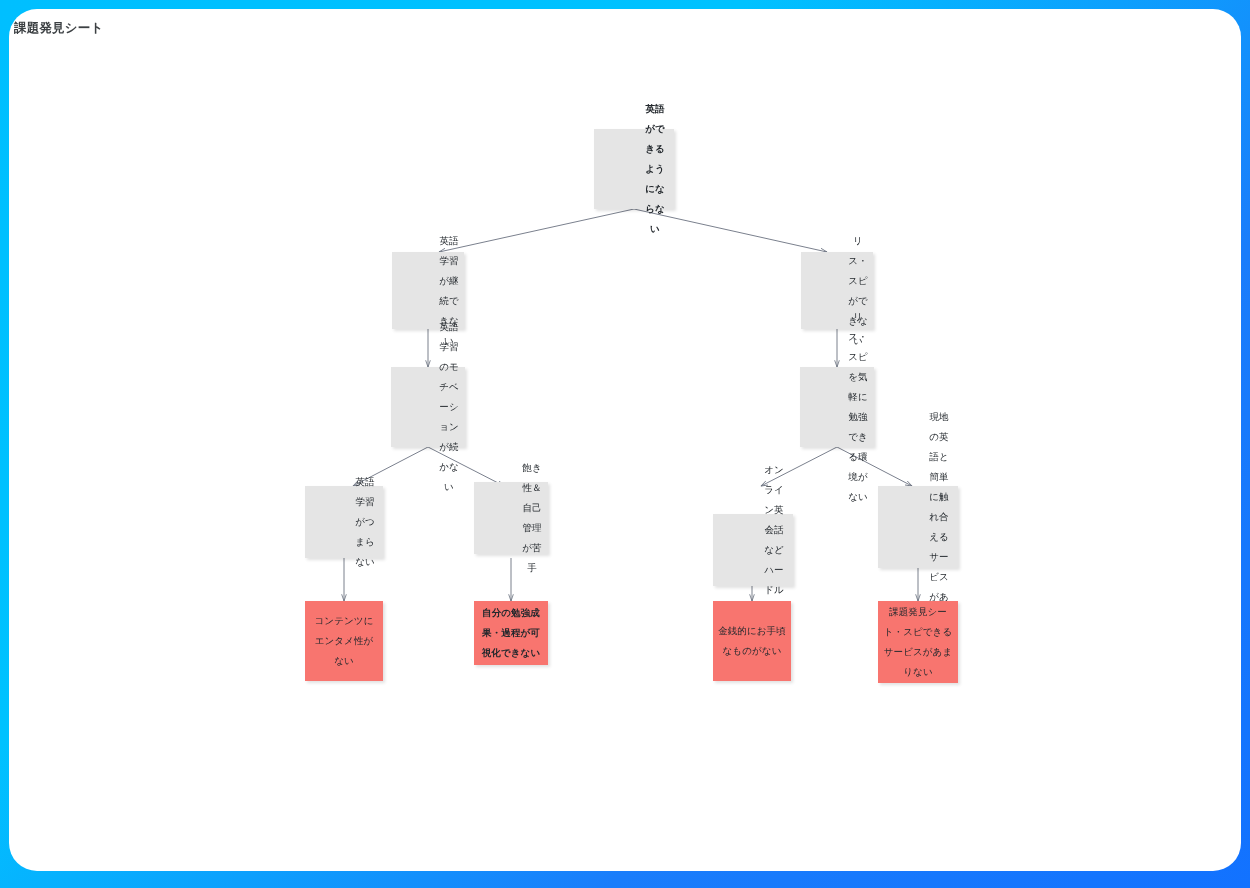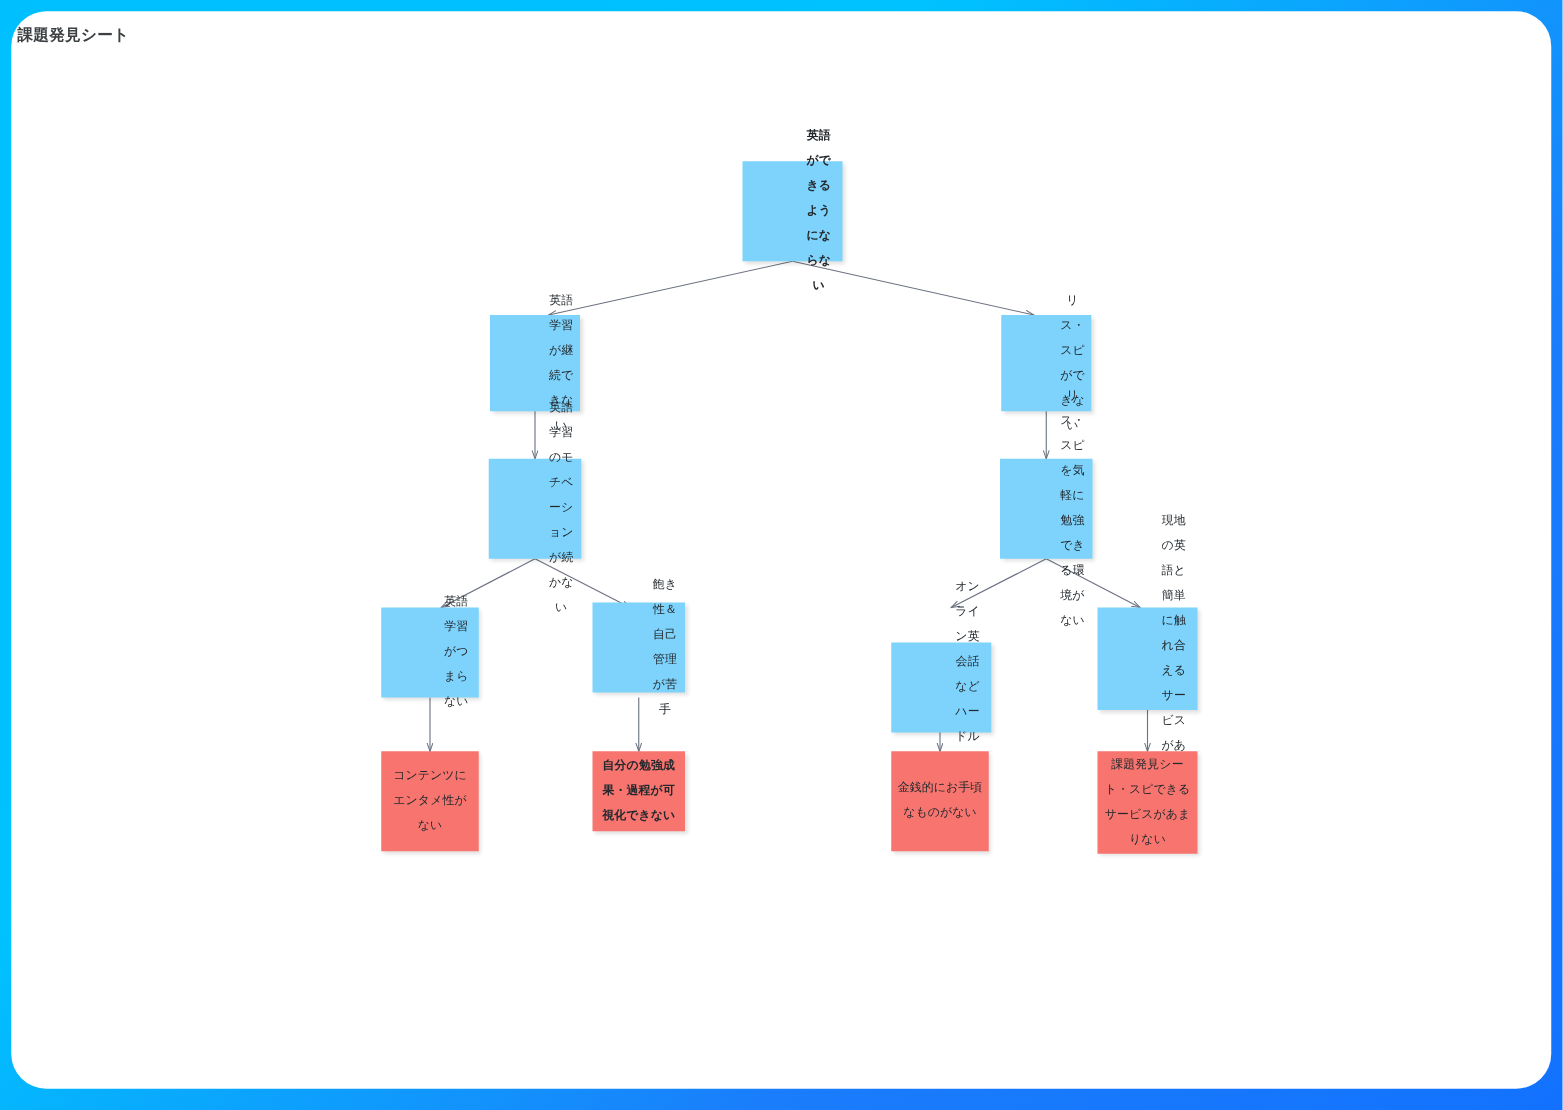--- a/index.html
+++ b/index.html
@@ -68,21 +68,21 @@
     text-align: center;
     font-size: 9.5px;
     line-height: 20px;
     color: #23282d;
     letter-spacing: 0.1px;
     box-shadow: 2px 2px 3px rgba(0,0,0,0.12);
     padding: 0 5px;
     word-break: break-all;
   }
 
-  .node-blue { background: #7dd3fc; padding-left: 47px; }
+  .node-blue { background: #e5e5e5; padding-left: 47px; }
   .node-red  { background: #f8756f; }
   .node-root { font-weight: bold; }
 
   .node-label {
     display: block;
     width: 100%;
   }
 </style>
 </head>
 <body>

